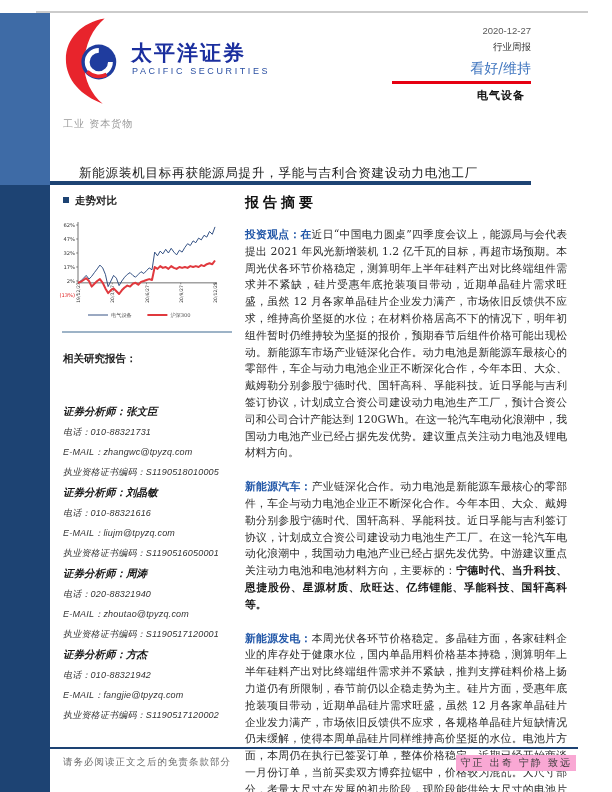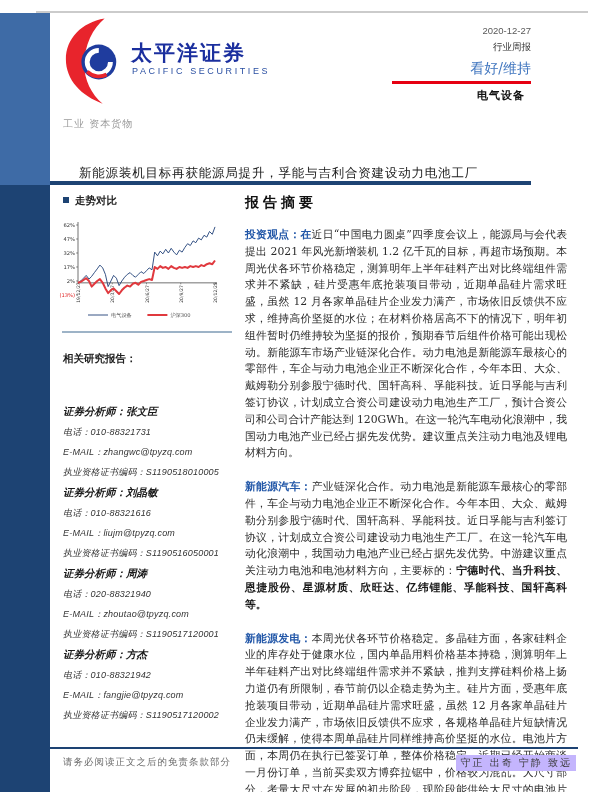--- a/index.html
+++ b/index.html
@@ -44,21 +44,21 @@
   .summary-title{position:absolute;left:245px;top:194px;font-size:14px;font-weight:bold;
                  letter-spacing:4px;color:#111;margin:0;}
   .summary-body{position:absolute;left:245px;top:227px;width:322px;}
   .summary-body p{font-size:10.8px;line-height:16.8px;text-align:justify;margin:0 0 17px 0;color:#2b2b2b;}
   .lead{color:#2257a8;font-weight:bold;}
   .bold-tail{font-weight:bold;color:#1a1a1a;}
 
   .footer-line{position:absolute;left:50px;top:747px;width:528px;height:2px;background:#1d4373;}
   .footer-disclaimer{position:absolute;left:63px;top:756px;font-size:9.5px;color:#6b6b6b;letter-spacing:1px;}
   .footer-motto{position:absolute;right:36px;top:755px;font-size:10px;color:#3a3a3a;
-                background:#c4b5fd;padding:1px 4px;letter-spacing:2px;}
+                background:#f9a8d4;padding:1px 4px;letter-spacing:2px;}
 </style>
 </head>
 <body>
 
 <div id="page">
   <div class="top-line"></div>
   <div class="bar-top"></div>
   <div class="bar-bottom"></div>
 
   <svg class="logo-mark" viewBox="0 0 64 94">

